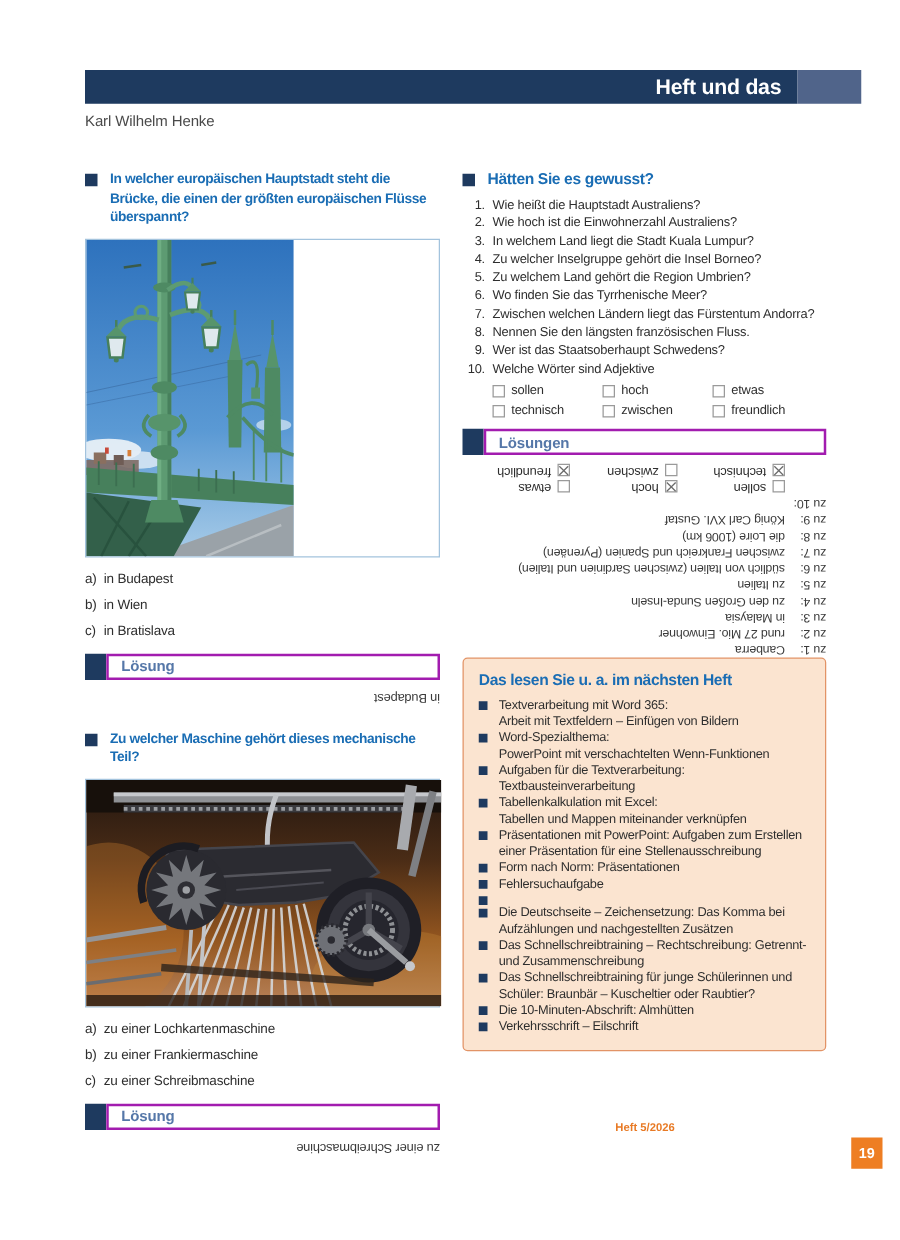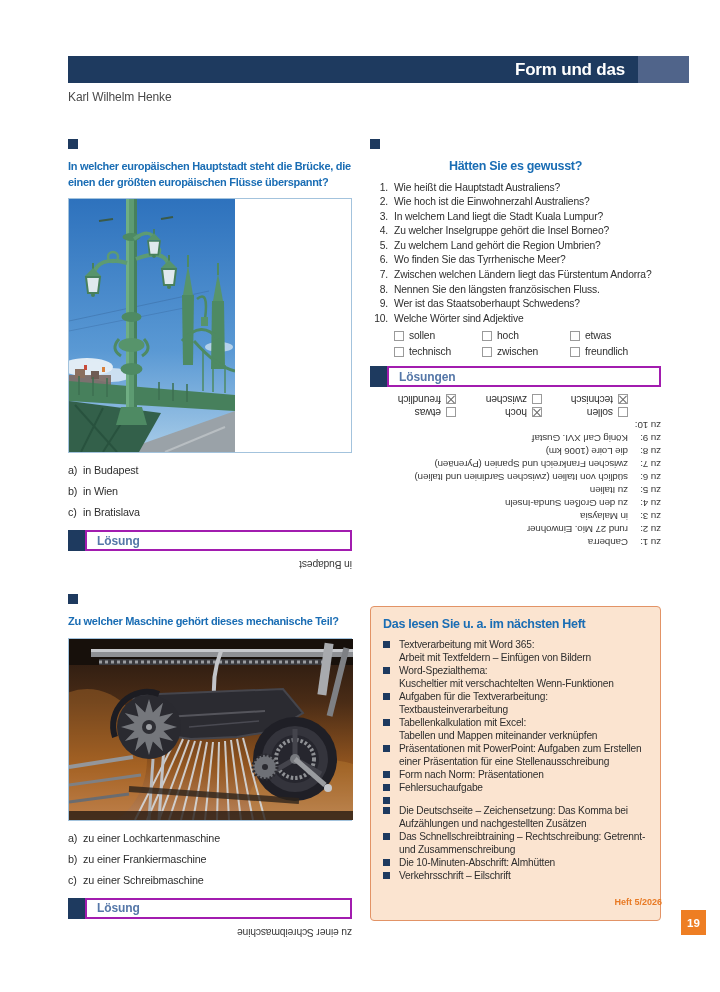--- a/index.html
+++ b/index.html
@@ -12,21 +12,21 @@
   .header-title{color:#fff;font-size:17px;font-weight:bold;letter-spacing:-0.2px;}
   .header-accent{width:51px;background:#50648a;}
   .byline{position:absolute;left:68px;top:90px;font-size:12px;color:#4a4a4a;letter-spacing:-0.1px;}
 
   
   .col{position:absolute;top:136px;}
   .col-left{left:68px;width:284px;}
   .col-right{left:370px;width:291px;}
 
   
-  .q-head{display:flex;gap:10px;margin:0 0 0 0;flex-direction:column;}
+  .q-head{display:flex;gap:10px;margin:0 0 0 0;}
   .sq{width:10px;height:10px;background:#1e3a5f;flex:none;margin-top:3px;}
   .q-text{color:#1a6db4;font-weight:bold;font-size:11px;line-height:15.5px;letter-spacing:-0.3px;white-space:pre-line;}
 
   
   .photo{border:1px solid #a3c3dd;line-height:0;margin-top:8px;}
   .photo svg{display:block;}
 
   
   .opts{margin-top:10px;}
   .opt{display:flex;font-size:10.8px;line-height:15px;margin-bottom:6px;letter-spacing:-0.15px;color:#2e2e2e;}
@@ -60,40 +60,40 @@
   .cb.checked::after{transform:rotate(-45deg);}
 
   .sol-box.right{margin-top:8px;}
   .answers{margin-top:6px;font-size:9.9px;line-height:13px;letter-spacing:-0.15px;color:#3a3a3a;}
   .ans-row{display:flex;white-space:nowrap;}
   .ans-no{width:33px;flex:none;}
   .answers .cb-row{padding-left:33px;margin-top:0;}
   .answers .cb-item{width:86px;}
 
   
-  .next-box{margin-top:57px;width:291px;height:315px;box-sizing:border-box;border:1.5px solid #e29366;
+  .next-box{width:291px;height:315px;box-sizing:border-box;border:1.5px solid #e29366;
             border-radius:4px;background:#fbe4d0;padding:10px 12px 8px 12px;overflow:hidden;}
   .nx-title{color:#1a6db4;font-weight:bold;font-size:12.5px;letter-spacing:-0.3px;margin-bottom:7px;}
   .nx-item{display:flex;gap:9px;}
   .sq7{width:7px;height:7px;background:#1e3a5f;flex:none;margin-top:3px;}
   .nx-text{font-size:10.2px;line-height:13px;letter-spacing:-0.2px;color:#2e2e2e;white-space:pre-line;}
 
   
-  .issue{position:absolute;left:370px;top:897px;width:292px;text-align:right;color:#e87a25;font-weight:bold;font-size:9px;}
+  .issue{position:absolute;left:370px;top:897px;width:292px;text-align:center;color:#e87a25;font-weight:bold;font-size:9px;}
   .pagenum{position:absolute;left:639px;top:910px;width:25px;height:25px;background:#ee7e23;color:#fff;
            font-weight:bold;font-size:11.5px;display:flex;align-items:center;justify-content:center;margin-left:42px;}
 </style>
 </head>
 <body>
 
 <div class="page">
 
   <div class="header-bar">
     <div class="header-main">
-      <span class="header-title">Form und das</span>
+      <span class="header-title">Heft und das</span>
     </div>
     <div class="header-accent"></div>
   </div>
   <div class="byline">Karl Wilhelm Henke</div>
 
   <div class="col col-left">
 
     <div class="q-head">
       <span class="sq"></span>
       <span class="q-text">In welcher europäischen Hauptstadt steht die Brücke, die einen der größten europäischen Flüsse überspannt?</span>
@@ -466,21 +466,21 @@
     <div class="next-box">
       <div class="nx-title">Das lesen Sie u. a. im nächsten Heft</div>
       <div class="nx-item">
           <span class="sq7"></span>
           <span class="nx-text">Textverarbeitung mit Word 365:
 Arbeit mit Textfeldern – Einfügen von Bildern</span>
         </div>
       <div class="nx-item">
           <span class="sq7"></span>
           <span class="nx-text">Word-Spezialthema:
-Kuscheltier mit verschachtelten Wenn-Funktionen</span>
+PowerPoint mit verschachtelten Wenn-Funktionen</span>
         </div>
       <div class="nx-item">
           <span class="sq7"></span>
           <span class="nx-text">Aufgaben für die Textverarbeitung:
 Textbausteinverarbeitung</span>
         </div>
       <div class="nx-item">
           <span class="sq7"></span>
           <span class="nx-text">Tabellenkalkulation mit Excel:
 Tabellen und Mappen miteinander verknüpfen</span>
@@ -503,20 +503,25 @@
         </div>
       <div class="nx-item">
           <span class="sq7"></span>
           <span class="nx-text">Die Deutschseite – Zeichensetzung: Das Komma bei
 Aufzählungen und nachgestellten Zusätzen</span>
         </div>
       <div class="nx-item">
           <span class="sq7"></span>
           <span class="nx-text">Das Schnellschreibtraining – Rechtschreibung: Getrennt-
 und Zusammenschreibung</span>
+        </div>
+      <div class="nx-item">
+          <span class="sq7"></span>
+          <span class="nx-text">Das Schnellschreibtraining für junge Schülerinnen und
+Schüler: Braunbär – Kuscheltier oder Raubtier?</span>
         </div>
       <div class="nx-item">
           <span class="sq7"></span>
           <span class="nx-text">Die 10-Minuten-Abschrift: Almhütten</span>
         </div>
       <div class="nx-item">
           <span class="sq7"></span>
           <span class="nx-text">Verkehrsschrift – Eilschrift</span>
         </div>
     </div>

